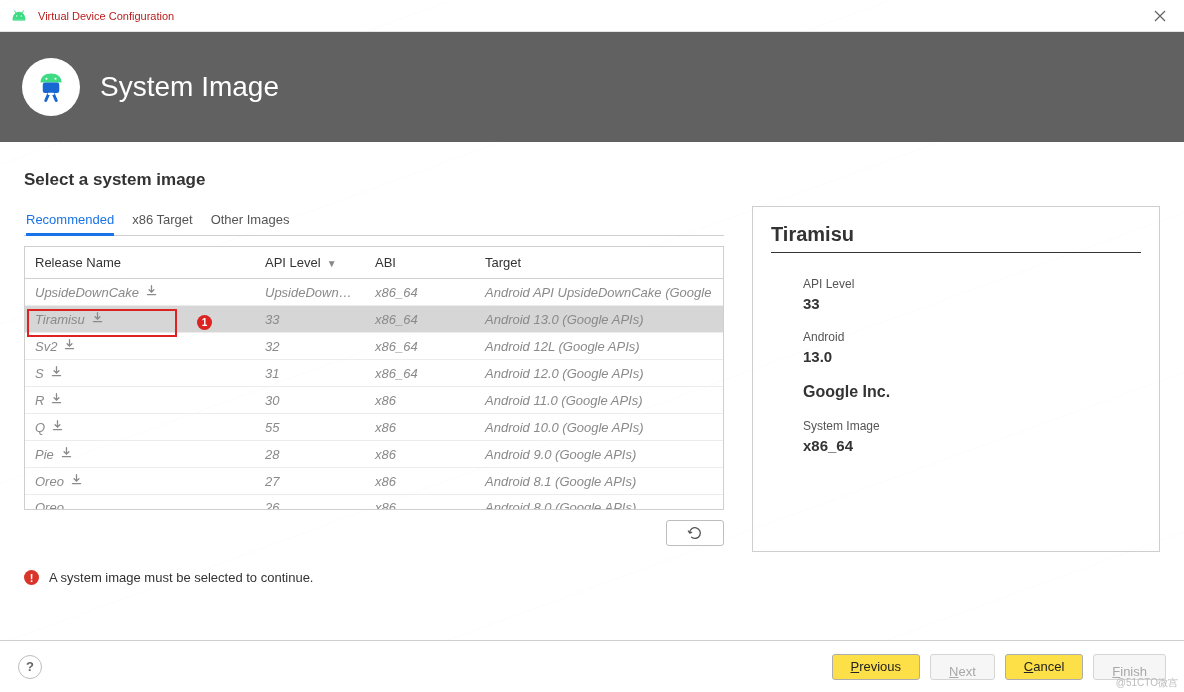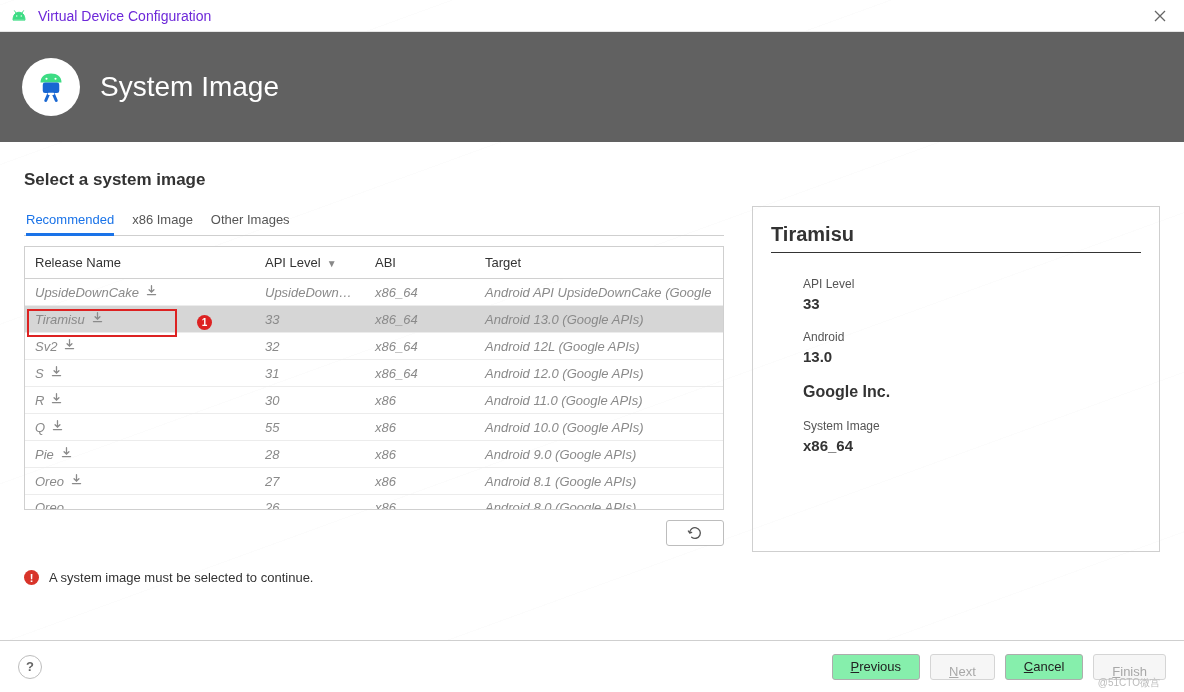--- a/index.html
+++ b/index.html
@@ -31,21 +31,21 @@
     padding: 0 10px;
     border-bottom: 1px solid #e5e5e5;
     position: relative; z-index: 1;
   }
   .titlebar .android-glyph {
     width: 18px; height: 14px;
     margin-right: 10px;
     display: inline-flex; align-items: center; justify-content: center;
     color: #3ddc84;
   }
-  .titlebar .title { color: #6d28d9; font-size: 14px; }
+  .titlebar .title { color: #b91c1c; font-size: 11px; }
   .titlebar .close {
     margin-left: auto;
     width: 28px; height: 28px;
     display: flex; align-items: center; justify-content: center;
     cursor: pointer; color: #555;
   }
 
   
   .banner {
     height: 110px;
@@ -155,29 +155,29 @@
   }
   .help-btn {
     width: 24px; height: 24px; border: 1px solid #bdbdbd; border-radius: 50%;
     display: flex; align-items: center; justify-content: center;
     color: #666; font-size: 13px; font-weight: 600; cursor: pointer;
   }
   .footer .spacer { flex: 1; }
   .btn {
     height: 26px; padding: 0 18px; margin-left: 10px;
     border: 1px solid #adadad; border-radius: 3px;
-    background: #86efac; cursor: pointer;
+    background: #fde047; cursor: pointer;
     font-size: 13px; color: #222;
     display: inline-flex; align-items: center; justify-content: center;
   }
   .btn .ul { text-decoration: underline; }
   .btn.disabled { color: #a8a8a8; background: #f6f6f6; border-color: #d5d5d5; cursor: default; align-items: flex-end; }
 
   .attrib {
-    position: absolute; right: 24px; bottom: 2px;
+    position: absolute; right: 6px; bottom: 2px;
     font-size: 10px; color: #bbb; z-index: 2;
   }
 </style>
 </head>
 <body>
 
 <div class="watermark-layer"></div>
 
 <div class="titlebar">
   <span class="android-glyph">
@@ -211,21 +211,21 @@
 
 <div class="page">
   <div class="subtitle">Select a system image</div>
 
   <div class="content-row">
 
     <div class="left-pane">
 
       <div class="tabs">
         <div class="tab active">Recommended</div>
-        <div class="tab">x86 Image</div>
+        <div class="tab">x86 Target</div>
         <div class="tab">Other Images</div>
       </div>
       <div class="tab-underline"></div>
 
       <div class="table-wrap">
         <table>
           <colgroup>
             <col style="width:230px">
               <col style="width:110px">
               <col style="width:110px">

